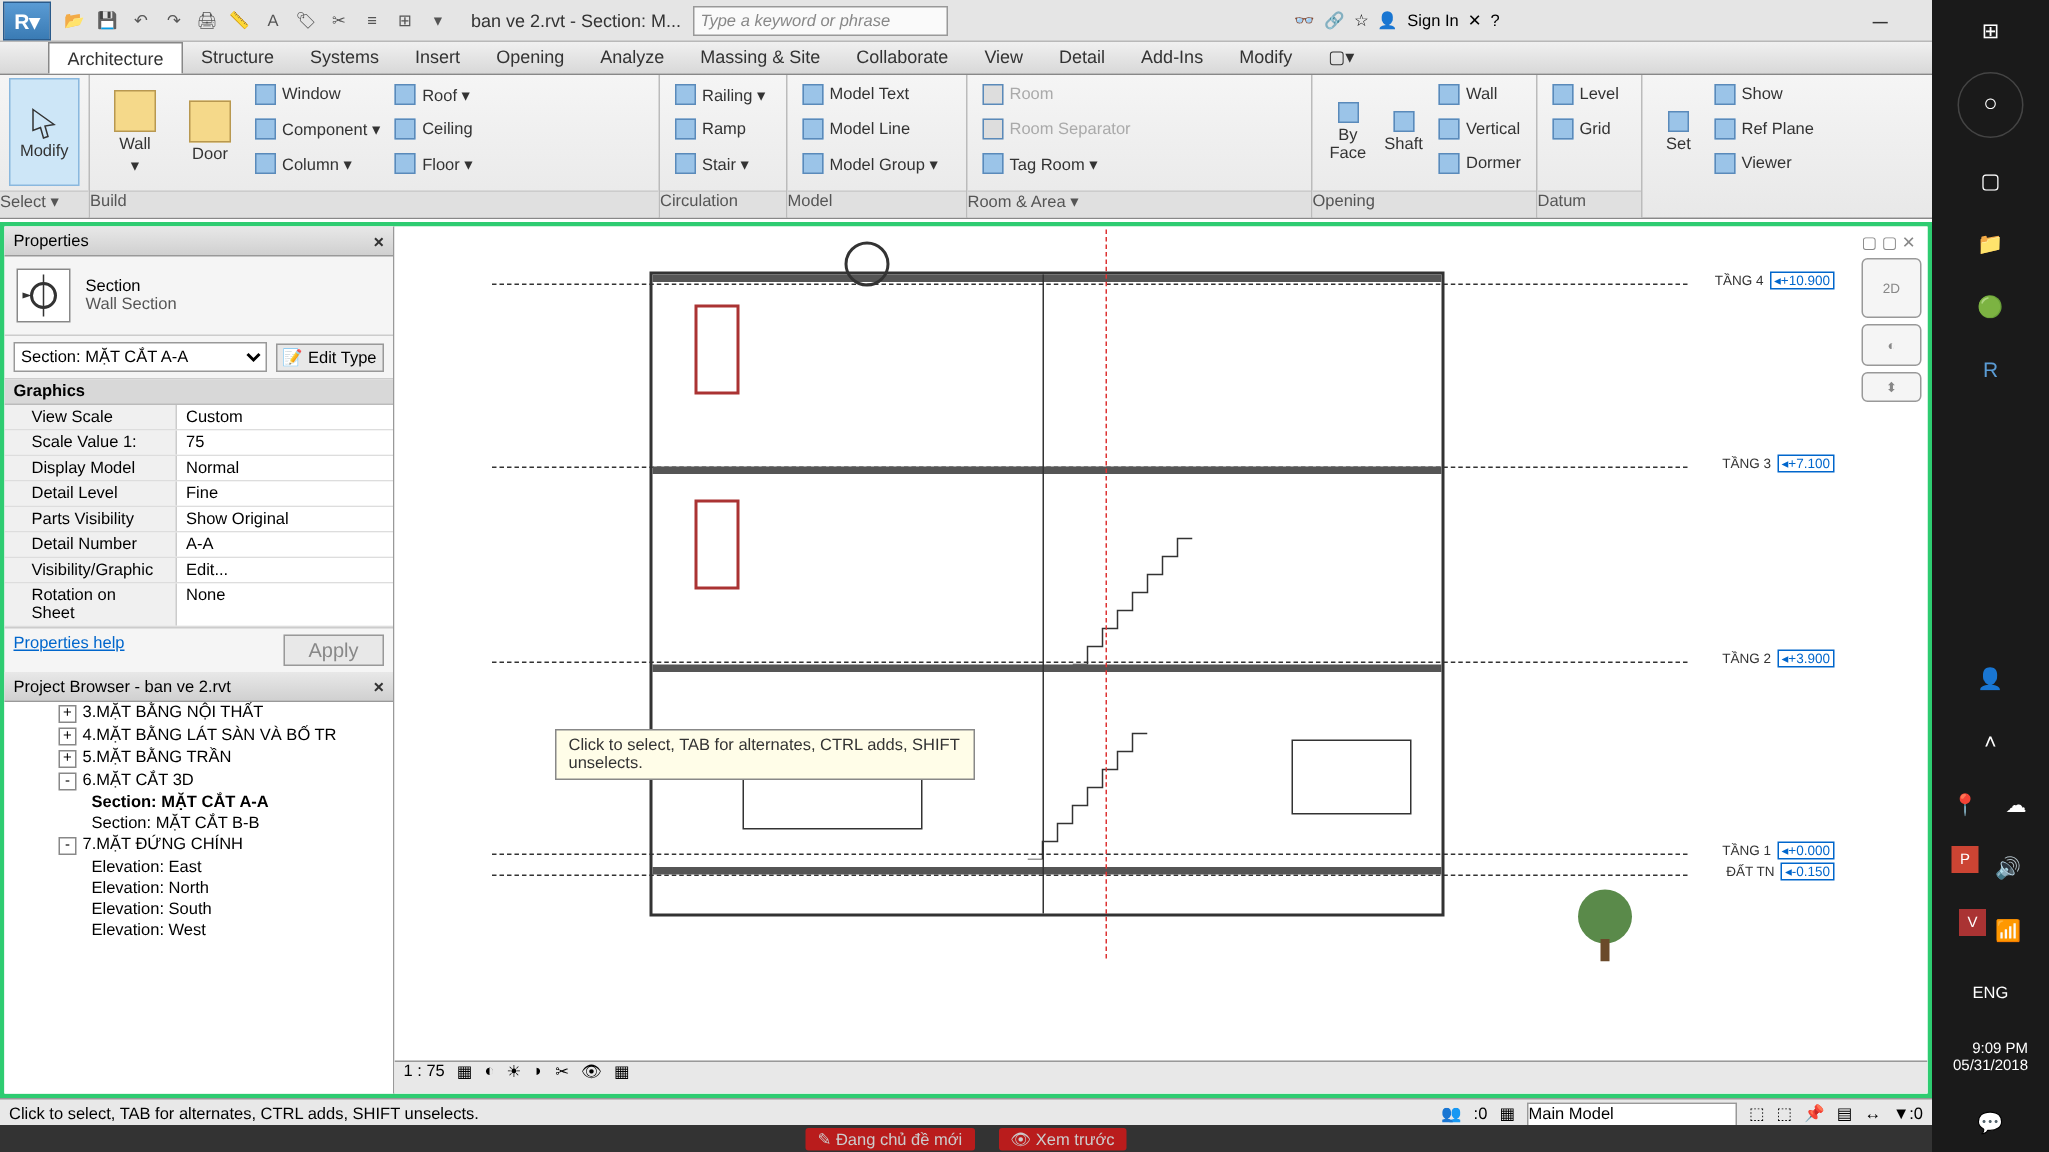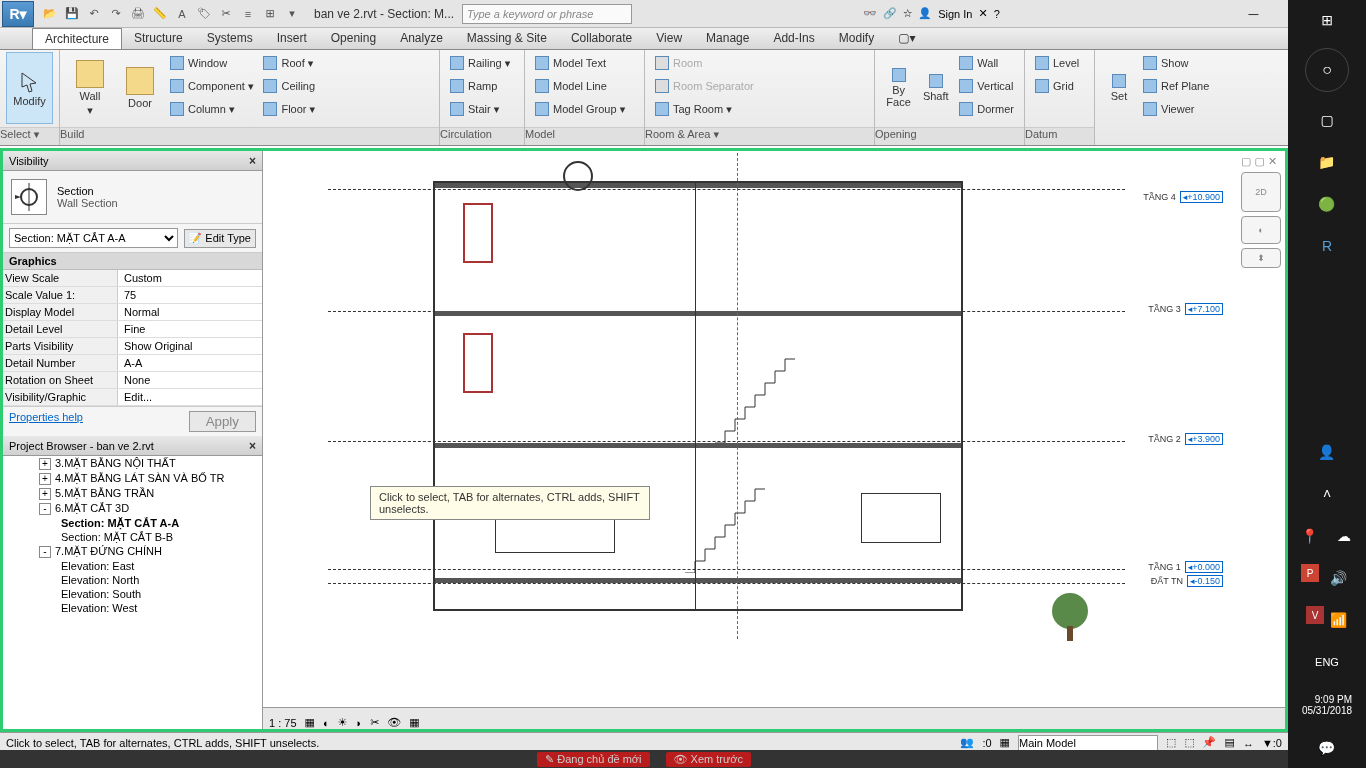--- a/index.html
+++ b/index.html
@@ -31,37 +31,37 @@
 .pane-header{height:20px;background:linear-gradient(180deg,#e8e8e8,#d0d0d0);border-bottom:1px solid #999;display:flex;align-items:center;padding:0 6px;font-size:11px;justify-content:space-between}
 .close-x{font-size:12px;font-weight:bold;color:#333}
 .prop-type{display:flex;align-items:center;padding:8px;gap:10px;border-bottom:1px solid #ccc}
 .prop-icon{width:36px;height:36px;border:1px solid #888;background:#fff;display:flex;align-items:center;justify-content:center}
 .prop-sel{display:flex;align-items:center;padding:4px 6px;font-size:11px;border-bottom:1px solid #ccc}
 .prop-sel select{flex:1;font-size:11px;height:20px;border:1px solid #999;background:#fff}
 .edit-type{margin-left:6px;font-size:11px;padding:2px 4px;border:1px solid #999;background:#e8e8e8}
 .prop-grid{flex:0 0 auto;overflow:auto;font-size:11px}
 .prop-cat{background:#d8d8d8;padding:2px 6px;font-weight:bold;border-bottom:1px solid #bbb}
 .prop-row{display:flex;border-bottom:1px solid #ddd}
-.prop-k{width:115px;padding:2px 2px;background:#f0f0f0;border-right:1px solid #ccc}
+.prop-k{width:115px;padding:2px 18px;background:#f0f0f0;border-right:1px solid #ccc}
 .prop-v{flex:1;padding:2px 6px;background:#fff}
 .prop-foot{display:flex;justify-content:space-between;padding:4px 6px;border-top:1px solid #ccc;font-size:11px}
 .prop-foot a{color:#06c;text-decoration:underline}
 .apply-btn{padding:2px 16px;border:1px solid #999;background:#e8e8e8;color:#888}
 .browser{flex:1;overflow:auto;background:#fff;font-size:11px}
 .tree-item{padding:1px 4px 1px 22px;white-space:nowrap}
 .tree-item.l2{padding-left:36px}
 .tree-item.l3{padding-left:58px}
 .tree-item.sel{font-weight:bold}
 .tree-exp{display:inline-block;width:12px;height:12px;border:1px solid #888;text-align:center;line-height:10px;font-size:10px;margin-right:4px;background:#fff}
 .canvas{flex:1;background:#fff;position:relative;overflow:hidden}
 .drawing{position:absolute;left:50px;top:10px;right:50px;bottom:40px;background:#fff}
 .canvas-controls{position:absolute;top:4px;right:4px;display:flex;flex-direction:column;gap:4px}
 .cube{width:40px;height:40px;border:1px solid #999;background:#f5f5f5;border-radius:4px;display:flex;align-items:center;justify-content:center;font-size:9px;color:#888}
 .tooltip{position:absolute;left:370px;top:486px;background:#fffde8;border:1px solid #888;padding:4px 8px;font-size:11px;color:#333;max-width:280px;z-index:10}
-.viewbar{position:absolute;bottom:0;left:0;right:0;height:22px;background:#e8e8e8;border-top:1px solid #999;display:flex;align-items:flex-end;padding:0 6px;font-size:11px;gap:8px}
+.viewbar{position:absolute;bottom:0;left:0;right:0;height:22px;background:#e8e8e8;border-top:1px solid #999;display:flex;align-items:flex-start;padding:0 6px;font-size:11px;gap:8px}
 .statusbar{position:absolute;bottom:16px;left:0;right:78px;height:20px;background:#e8e8e8;border-top:1px solid #999;display:flex;align-items:center;padding:0 6px;font-size:11px;justify-content:space-between}
 .bottombar{position:absolute;bottom:0;left:0;right:78px;height:18px;background:#333;display:flex;gap:16px;padding:0 8px;align-items:center}
 .bottombtn{color:#ccc;font-size:11px;padding:1px 8px;background:#b91c1c;border-radius:2px}
 .win-taskbar{position:absolute;right:0;top:0;width:78px;height:768px;background:#1a1a1a;display:flex;flex-direction:column;align-items:center;padding:6px 0;gap:14px}
 .tb-center{width:44px;height:44px;border:1px solid #444;border-radius:50%;display:flex;align-items:center;justify-content:center;color:#fff;font-size:16px}
 .tb-icon{width:28px;height:28px;display:flex;align-items:center;justify-content:center;color:#fff;font-size:14px}
 .tb-clock{margin-top:auto;color:#fff;font-size:10px;text-align:right;padding:4px}
 .watermark{position:absolute;right:60px;bottom:50px;color:#2a5aaa;font-weight:bold;font-style:italic;font-size:18px;text-shadow:1px 1px #fff}
 .level-tag{position:absolute;right:12px;font-size:9px;color:#333;display:flex;align-items:center;gap:4px}
 .level-line{position:absolute;left:15px;right:110px;border-top:1px dashed #333}
@@ -112,21 +112,21 @@
   <div style="width:32px"></div>
   <div class="menutab active">Architecture</div>
   <div class="menutab">Structure</div>
   <div class="menutab">Systems</div>
   <div class="menutab">Insert</div>
   <div class="menutab">Opening</div>
   <div class="menutab">Analyze</div>
   <div class="menutab">Massing &amp; Site</div>
   <div class="menutab">Collaborate</div>
   <div class="menutab">View</div>
-  <div class="menutab">Manage</div>
+  <div class="menutab">Detail</div>
   <div class="menutab">Add-Ins</div>
   <div class="menutab">Modify</div>
   <div class="menutab">▢▾</div>
 </div>
 
 <div class="ribbon">
   <div class="ribbon-panel" style="width:60px">
     <div class="panel-body">
         <div class="big-btn modify">
           <svg width="24" height="24">
@@ -296,21 +296,21 @@
           </div>
       </div>
     </div>
   </div>
 </div>
 
 <div class="main">
   <div class="leftpane">
 
     <div class="pane-header">
-      <span>Visibility</span>
+      <span>Properties</span>
       <span class="close-x">×</span>
     </div>
     <div class="prop-type">
       <div class="prop-icon">
         <svg class="sec-icon">
             <circle cx="16" cy="16" r="8" fill="none" stroke="#333" stroke-width="2"></circle>
             <path d="M16 2 L16 30" stroke="#333"></path>
             <path d="M8 16 L2 14 L2 18 Z" fill="#333"></path>
           </svg>
       </div>
@@ -344,26 +344,26 @@
           </div>
           <div class="prop-row">
             <div class="prop-k">Parts Visibility</div>
             <div class="prop-v">Show Original</div>
           </div>
           <div class="prop-row">
             <div class="prop-k">Detail Number</div>
             <div class="prop-v">A-A</div>
           </div>
           <div class="prop-row">
+            <div class="prop-k">Visibility/Graphic</div>
+            <div class="prop-v">Edit...</div>
+          </div>
+          <div class="prop-row">
             <div class="prop-k">Rotation on Sheet</div>
             <div class="prop-v">None</div>
-          </div>
-          <div class="prop-row">
-            <div class="prop-k">Visibility/Graphic</div>
-            <div class="prop-v">Edit...</div>
           </div>
         </div>
     </div>
     <div class="prop-foot">
       <a href="#">Properties help</a>
       <button class="apply-btn">Apply</button>
     </div>
 
     <div class="pane-header">
       <span>Project Browser - ban ve 2.rvt</span>
@@ -381,21 +381,21 @@
         <div class="tree-item l3"><span>Elevation: North</span></div>
         <div class="tree-item l3"><span>Elevation: South</span></div>
         <div class="tree-item l3"><span>Elevation: West</span></div>
       </div>
   </div>
 
   <div class="canvas">
     <div class="drawing">
       <div id="levels">
           <div class="level-line" style="top: 28px;"></div>
-          <div class="level-tag" style="top: 30px;">
+          <div class="level-tag" style="top: 20px;">
             <span>TẦNG 4</span>
             <span style="border:1px solid #06c;padding:0 2px;color:#06c">◂+10.900</span>
           </div>
           <div class="level-line" style="top: 150px;"></div>
           <div class="level-tag" style="top: 142px;">
             <span>TẦNG 3</span>
             <span style="border:1px solid #06c;padding:0 2px;color:#06c">◂+7.100</span>
           </div>
           <div class="level-line" style="top: 280px;"></div>
           <div class="level-tag" style="top: 272px;">

